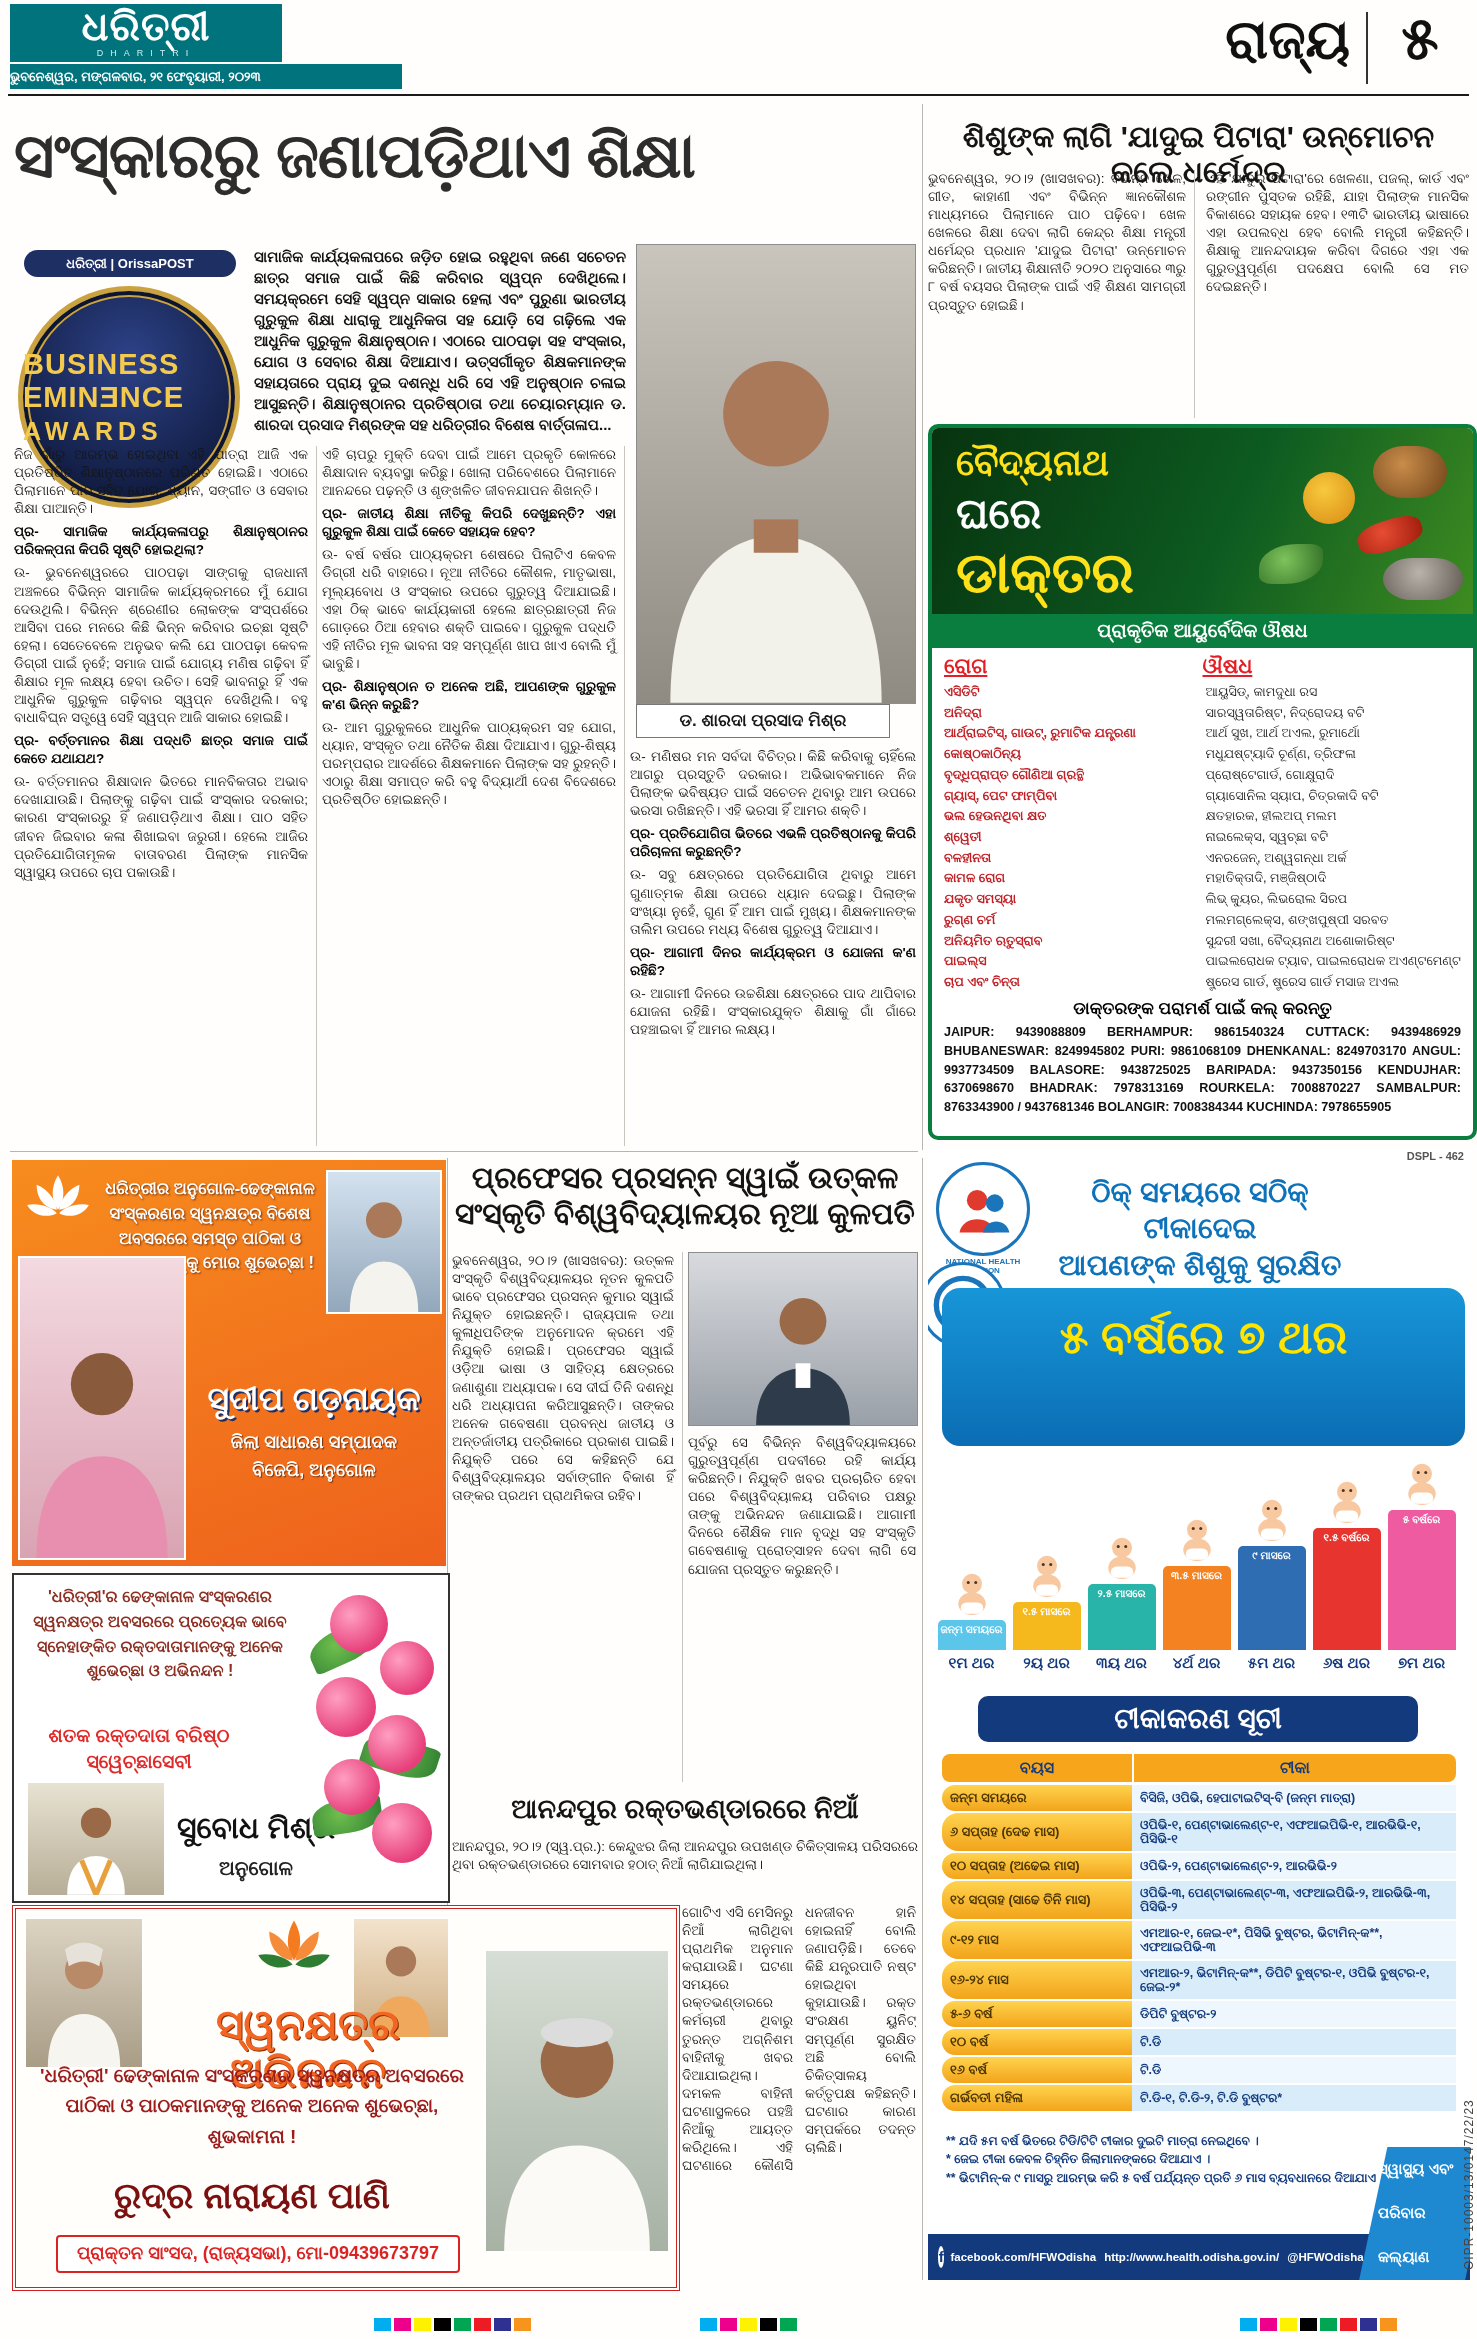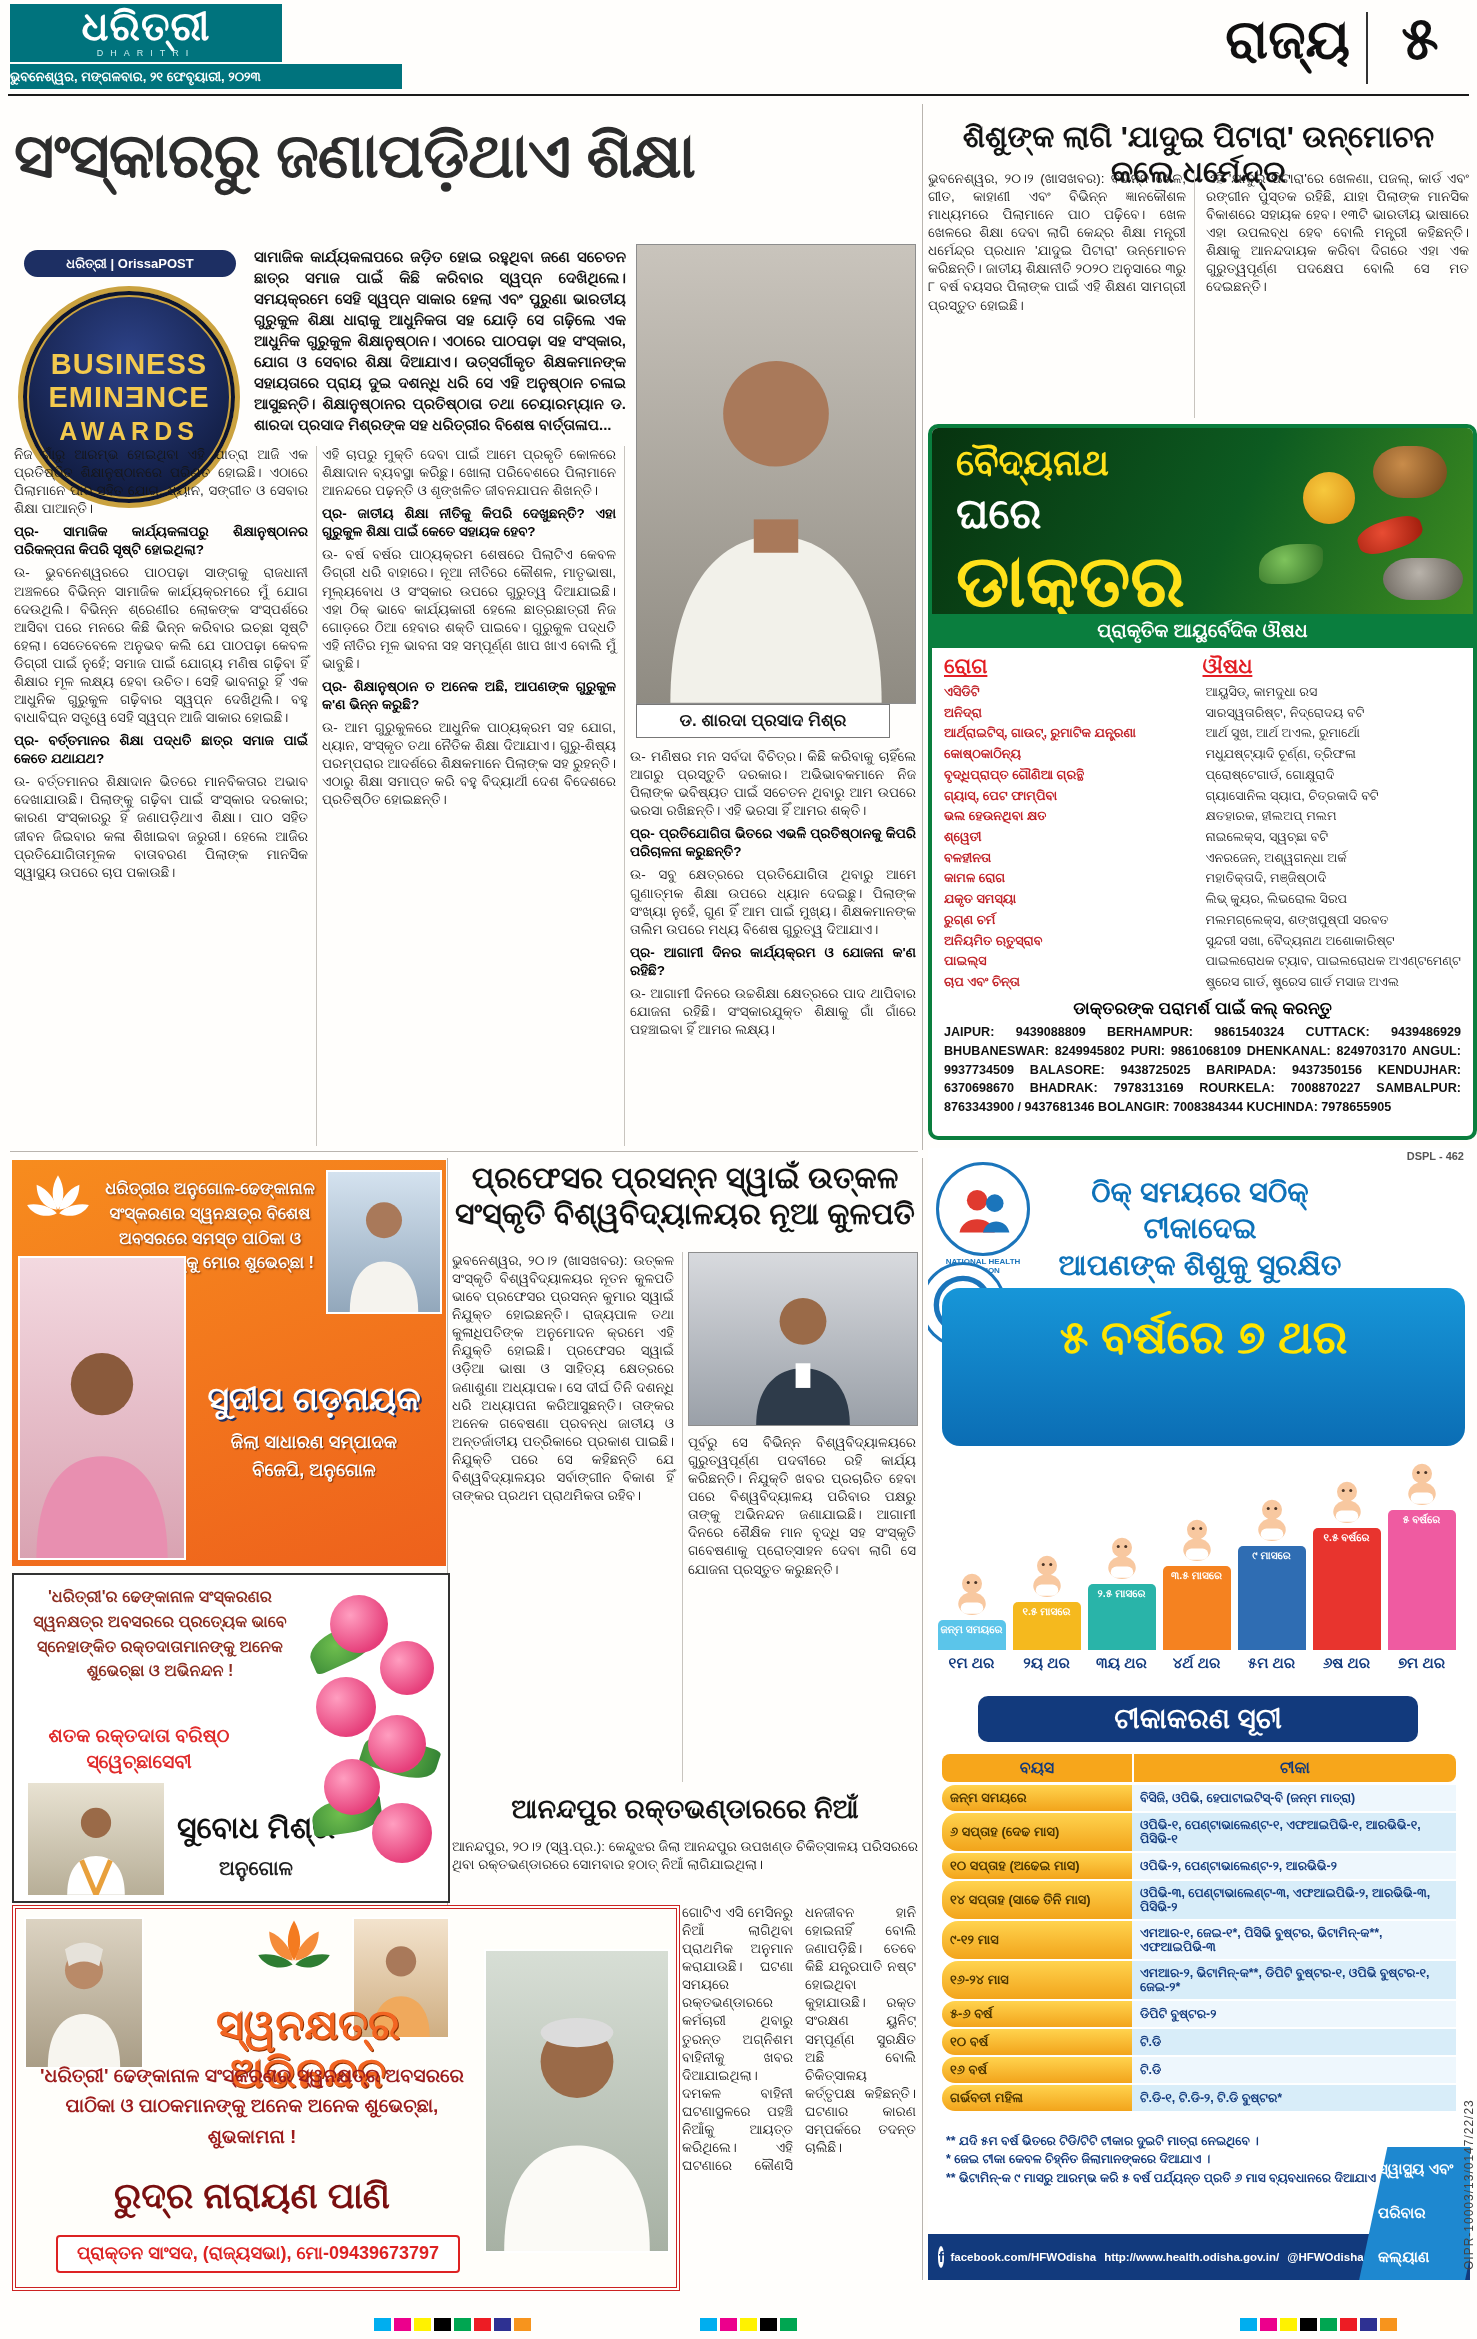--- a/index.html
+++ b/index.html
@@ -11,40 +11,40 @@
   .logo-block{background:#00737d;color:#fff;text-align:center;}
   .logo-main{font-size:40px;font-weight:800;line-height:44px;letter-spacing:1px;}
   .logo-sub{font-size:9px;letter-spacing:7px;color:#cdeef0;}
   .dateline{background:#00737d;color:#fff;font-size:13px;font-weight:bold;line-height:25px;text-align:left;}
   .section-name{font-size:54px;font-weight:800;color:#101010;text-align:right;}
   .page-no{font-size:60px;font-weight:800;color:#101010;text-align:center;}
   
   .lead-headline{font-size:62px;font-weight:800;color:#2d2d2d;letter-spacing:-1px;white-space:nowrap;}
   .badge-pill{background:#1d2f63;border-radius:14px;color:#fff;font-size:13px;font-weight:bold;line-height:27px;text-align:center;}
   .badge{border-radius:50%;background:radial-gradient(circle at 50% 32%,#2d4288,#101b3f 78%);
-         border:5px solid #caa23f;display:flex;flex-direction:column;align-items:center;justify-content:center;
+         border:5px solid #caa23f;display:flex;flex-direction:column;align-items:flex-start;justify-content:center;
          box-shadow:inset 0 0 0 4px #0c1531, inset 0 0 0 6px #caa23f;}
   .badge-l1,.badge-l2{color:#f3c94e;font-size:29px;font-weight:800;letter-spacing:1px;line-height:1.15;}
   .badge-l3{color:#f3c94e;font-size:25px;font-weight:800;letter-spacing:5px;margin-top:3px;}
   .lead-intro{font-size:15px;font-weight:bold;line-height:1.4;text-align:justify;color:#111;overflow:hidden;}
   .photo{overflow:hidden;border:1px solid #8d8d8d;}
   .photo svg{position:absolute;bottom:0;left:0;width:100%;height:86%;}
   .photo-caption{background:#fff;border:1px solid #777;font-size:17px;font-weight:800;text-align:center;}
   .ncol{font-size:13.5px;line-height:1.34;text-align:justify;overflow:hidden;color:#161616;}
   .ncol p{margin:0 0 5px 0;}
   .ncol .q{font-weight:800;color:#000;}
   .colrule{border-right:1px solid #c8c4be;}
   
   .tr-headline{font-size:30px;font-weight:700;text-align:center;color:#141414;line-height:1.15;}
   
   .bnad{border:4px solid #0a7e3e;border-radius:10px;background:#fff;overflow:hidden;}
   .bn-hero{position:relative;height:186px;background:linear-gradient(115deg,#07330f 0%,#0d5b21 55%,#3e8c20 100%);overflow:hidden;}
   .bn-t1{position:absolute;left:24px;top:14px;font-size:36px;font-weight:800;color:#ffe11a;}
   .bn-t2{position:absolute;left:24px;top:62px;font-size:42px;font-weight:800;color:#ffffff;}
-  .bn-t3{position:absolute;left:24px;top:112px;font-size:72px;font-weight:800;color:#ffe11a;}
+  .bn-t3{position:absolute;left:24px;top:112px;font-size:56px;font-weight:800;color:#ffe11a;}
   .blob{position:absolute;border-radius:50%;}
   .bn-band{height:34px;background:#0a7e3e;color:#fff;font-size:19px;font-weight:800;line-height:34px;text-align:center;}
   .bn-table{padding:6px 12px 0 12px;}
   .bn-headrow{display:flex;margin-bottom:4px;}
   .bn-h{font-size:21px;font-weight:800;color:#e31e24;text-decoration:underline;}
   .brow{display:flex;line-height:1.62;}
   .bdis{width:50%;color:#c02026;font-weight:bold;font-size:12.8px;padding-right:6px;}
   .bmed{width:50%;color:#222;font-size:12.8px;}
   .bn-call{font-size:17px;font-weight:800;text-align:center;margin-top:6px;color:#000;}
   .bn-contacts{font-size:12.6px;font-weight:bold;line-height:1.5;text-align:justify;padding:4px 12px;color:#101010;}

